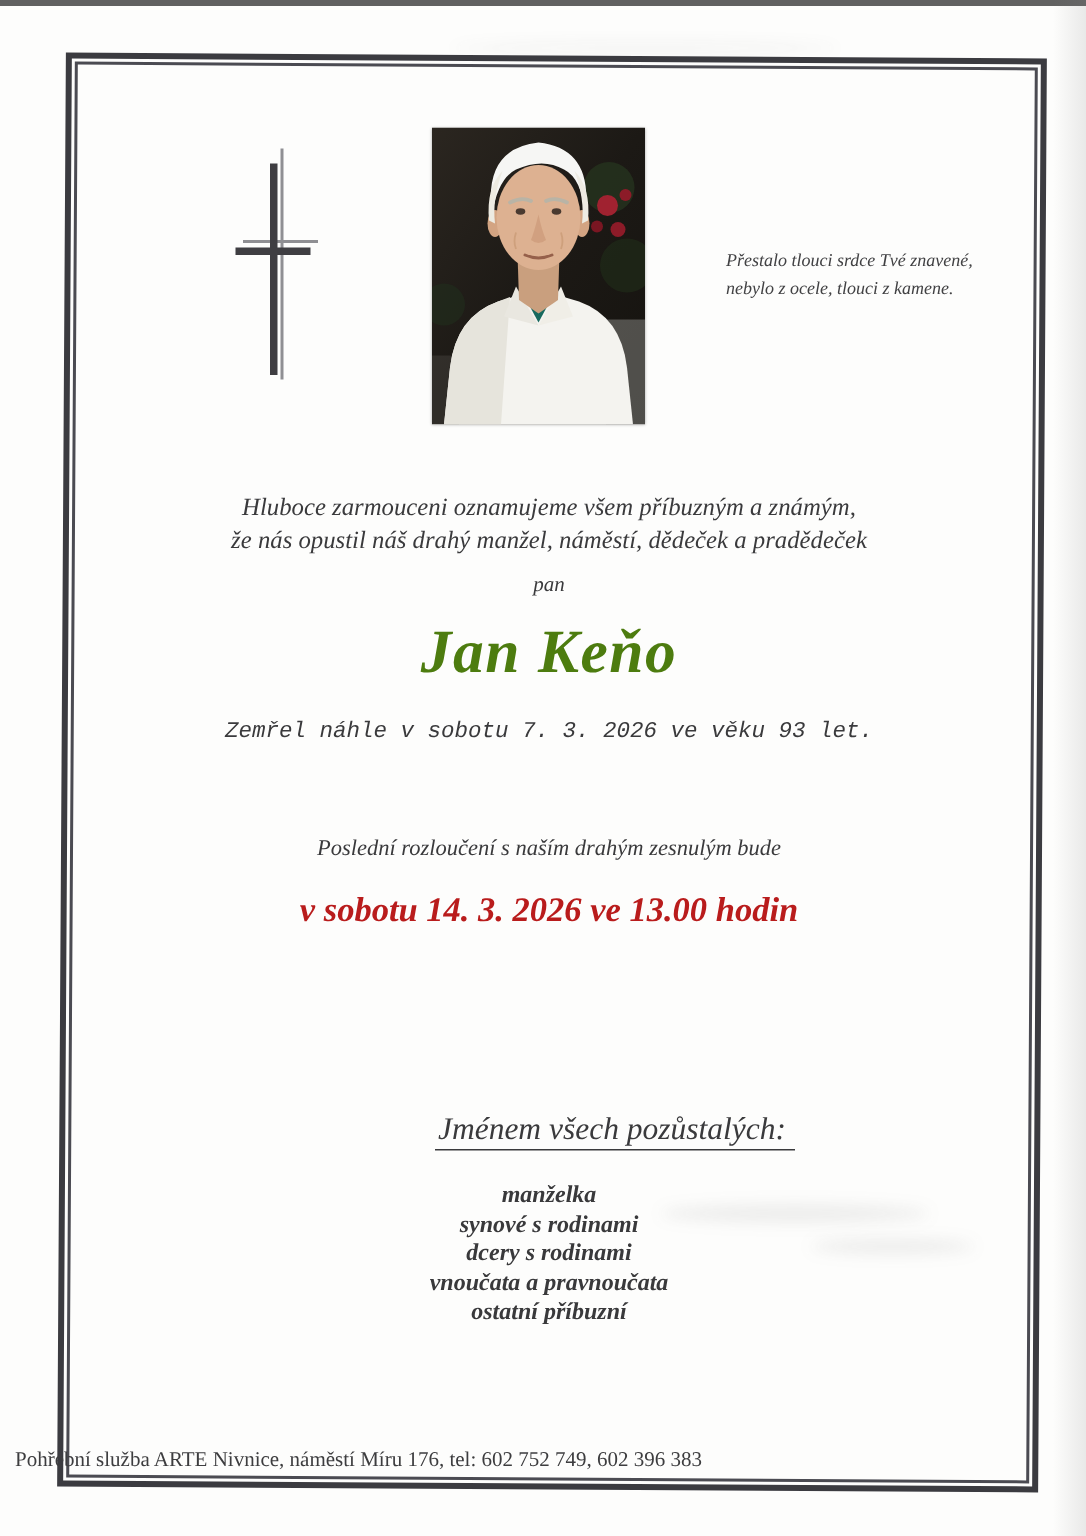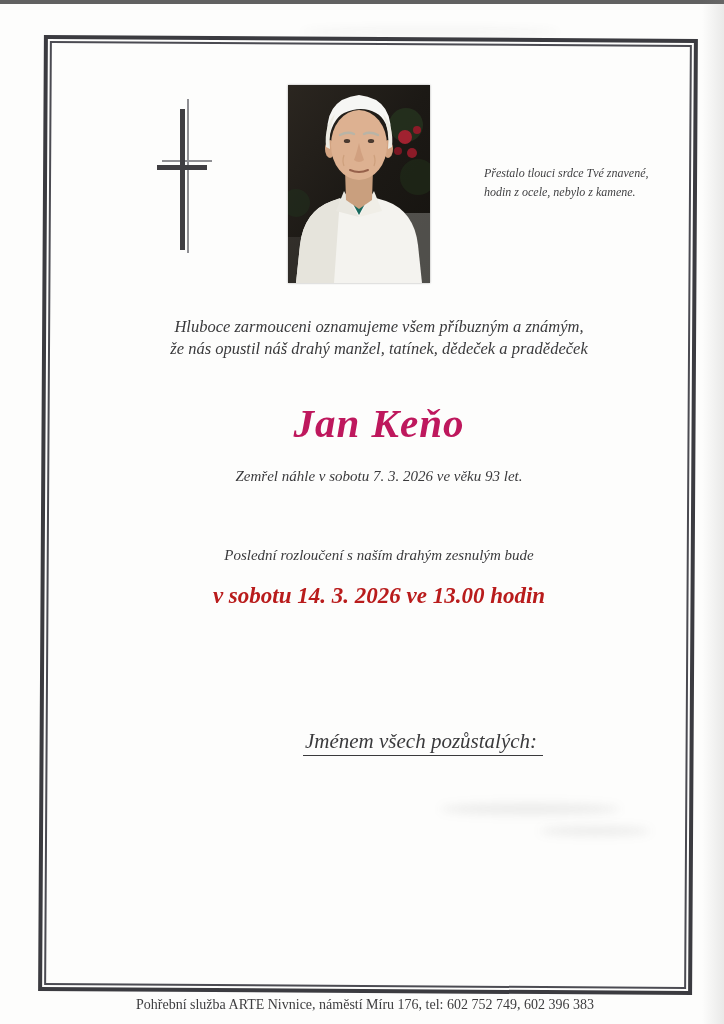--- a/index.html
+++ b/index.html
@@ -33,38 +33,38 @@
   .cross .thin-v  { position: absolute; left: 32px; top: 2px;  width: 2px;  height: 154px; background: #8f8f93; }
   .cross .thick-v { position: absolute; left: 25px; top: 12px; width: 5px;  height: 141px; background: #3f3e42; }
   .cross .thin-h  { position: absolute; left: 7px;  top: 63px; width: 50px; height: 2px;   background: #8f8f93; }
   .cross .thick-h { position: absolute; left: 2px;  top: 68px; width: 50px; height: 5px;   background: #3f3e42; }
 
   
   .photo { position: absolute; left: 288px; top: 85px; width: 142px; height: 198px; box-shadow: 0 0 2px rgba(0,0,0,.35); }
   .photo svg { display: block; }
 
   
-  .centerblock { position: absolute; left: 54px; width: 650px; text-align: center; }
+  .centerblock { position: absolute; left: 41px; width: 650px; text-align: center; margin-top: 11px; }
 
   .poem {
     position: absolute; left: 452px; top: 164px; width: 210px;
     font-style: italic; font-size: 12px; line-height: 18.5px; text-align: left;
     color: #414143;
     margin-left: 32px;
   }
   .announce { top: 316px; font-style: italic; font-size: 16.5px; line-height: 21.5px; }
   .salutation { top: 372px; font-style: italic; font-size: 14px; }
-  .deceased-name { top: 399px; font-style: italic; font-weight: bold; font-size: 41px; letter-spacing: 1px; color: #be185d; }
-  .death-info { top: 468px; font-style: italic; font-size: 15px; }
+  .deceased-name { top: 399px; font-style: italic; font-weight: bold; font-size: 41px; letter-spacing: 1px; color: #4d7c0f; }
+  .death-info { top: 468px; font-style: italic; font-size: 15px; font-family: Liberation Mono, monospace; }
   .funeral-intro { top: 547px; font-style: italic; font-size: 15px; }
   .funeral-main { top: 581px; font-style: italic; font-weight: bold; font-size: 23px; line-height: 29px; color: #b91c1c; }
   .mourners-heading { top: 729px; font-style: italic; font-size: 21px; padding-left: 44px; }
   .mourners-heading span { border-bottom: 1px solid #3a3a3c; padding: 0 6px 2px 2px; }
   .mourners-list { top: 776px; font-style: italic; font-weight: bold; font-size: 16px; line-height: 19.5px; color: #39393b; }
-  .footer { position: absolute; left: 10px; top: 997px; width: 710px; text-align: center; font-size: 14px; color: #3d3d3f; }
+  .footer { position: absolute; left: 10px; top: 966px; width: 710px; text-align: left; font-size: 14px; color: #3d3d3f; }
 </style>
 </head>
 <body>
 
 <div class="page">
 
   <div class="scan-top-band"></div>
   <div class="scan-right-band"></div>
   <div class="smudge smudge1"></div>
   <div class="smudge smudge2"></div>
@@ -118,39 +118,47 @@
       <ellipse cx="83" cy="56" rx="3.2" ry="2.1" fill="#4a3a30"></ellipse>
       <path d="M71,58 Q68,70 66,75 Q71,79 76,75 Q73,68 71,58" fill="#cf9d7c" opacity="0.85"></path>
       <path d="M62,85 Q71,89 80,85" stroke="#96604a" stroke-width="2" fill="none" stroke-linecap="round"></path>
       <path d="M56,70 Q54,76 56,81" stroke="#c79873" stroke-width="1.2" fill="none" opacity="0.7"></path>
       <path d="M86,70 Q88,76 86,81" stroke="#c79873" stroke-width="1.2" fill="none" opacity="0.7"></path>
     </svg>
   </div>
 
   <div class="poem">
     <div>Přestalo tlouci srdce Tvé znavené,</div>
-    <div>hodin z ocele, nebylo z kamene.</div>
+    <div>nebylo z ocele, tlouci z kamene.</div>
   </div>
 
   <div class="centerblock announce">
     <div>Hluboce zarmouceni oznamujeme všem příbuzným a známým,</div>
-    <div>že nás opustil náš drahý manžel, tatínek, dědeček a pradědeček</div>
+    <div>že nás opustil náš drahý manžel, náměstí, dědeček a pradědeček</div>
   </div>
 
+  <div class="centerblock salutation">pan</div>
 
   <div class="centerblock deceased-name">Jan Keňo</div>
 
   <div class="centerblock death-info">Zemřel náhle v sobotu 7. 3. 2026 ve věku 93 let.</div>
 
   <div class="centerblock funeral-intro">Poslední rozloučení s naším drahým zesnulým bude</div>
 
   <div class="centerblock funeral-main">
     <div>v sobotu 14. 3. 2026 ve 13.00 hodin</div>
   </div>
 
   <div class="centerblock mourners-heading">
     <span>Jménem všech pozůstalých:</span>
   </div>
 
+  <div class="centerblock mourners-list">
+    <div>manželka</div>
+    <div>synové s rodinami</div>
+    <div>dcery s rodinami</div>
+    <div>vnoučata a pravnoučata</div>
+    <div>ostatní příbuzní</div>
+  </div>
 
   <div class="footer">Pohřební služba ARTE Nivnice, náměstí Míru 176, tel: 602 752 749, 602 396 383</div>
 
 </div>
 
 </body></html>

